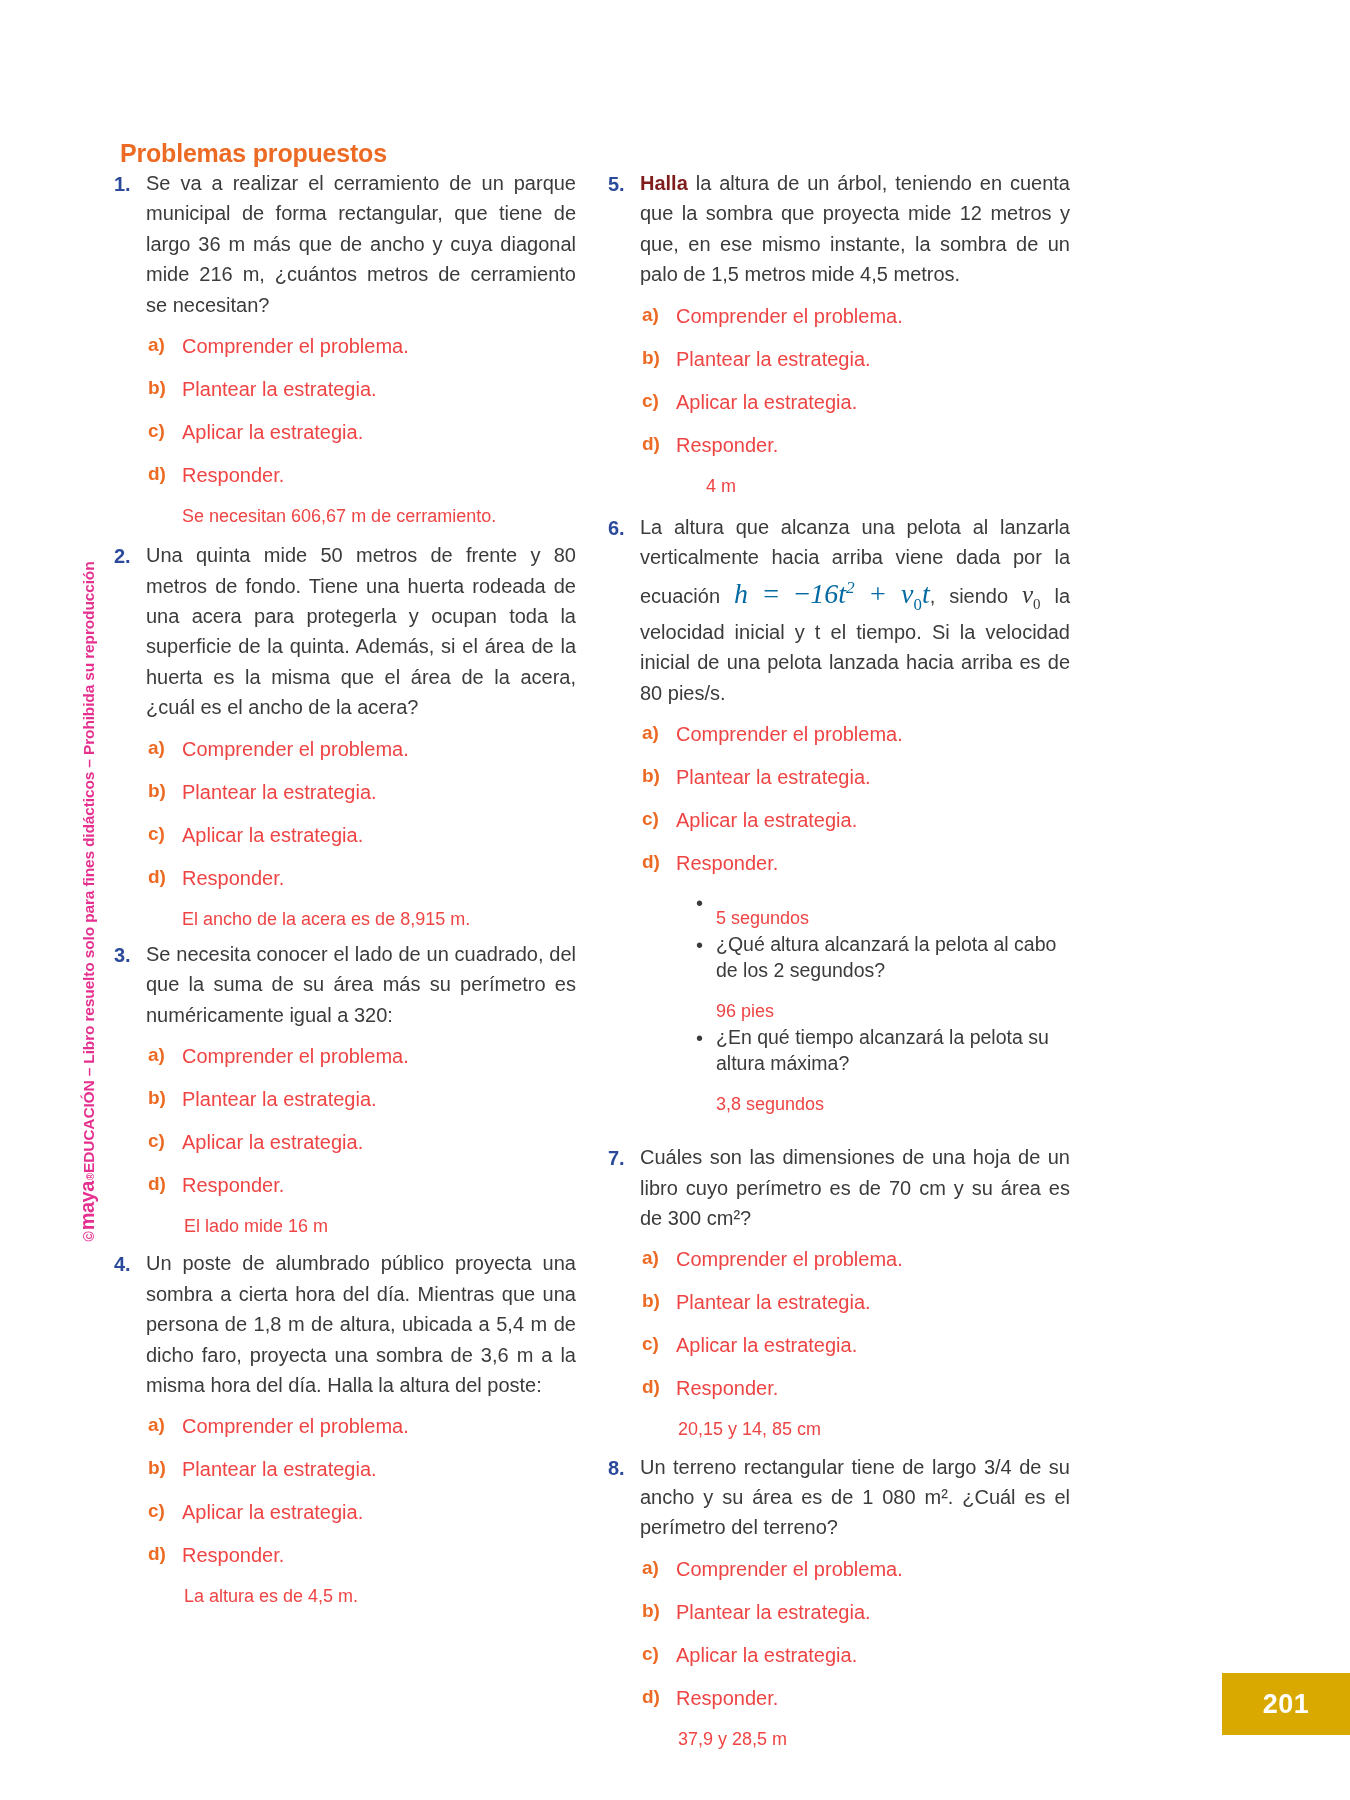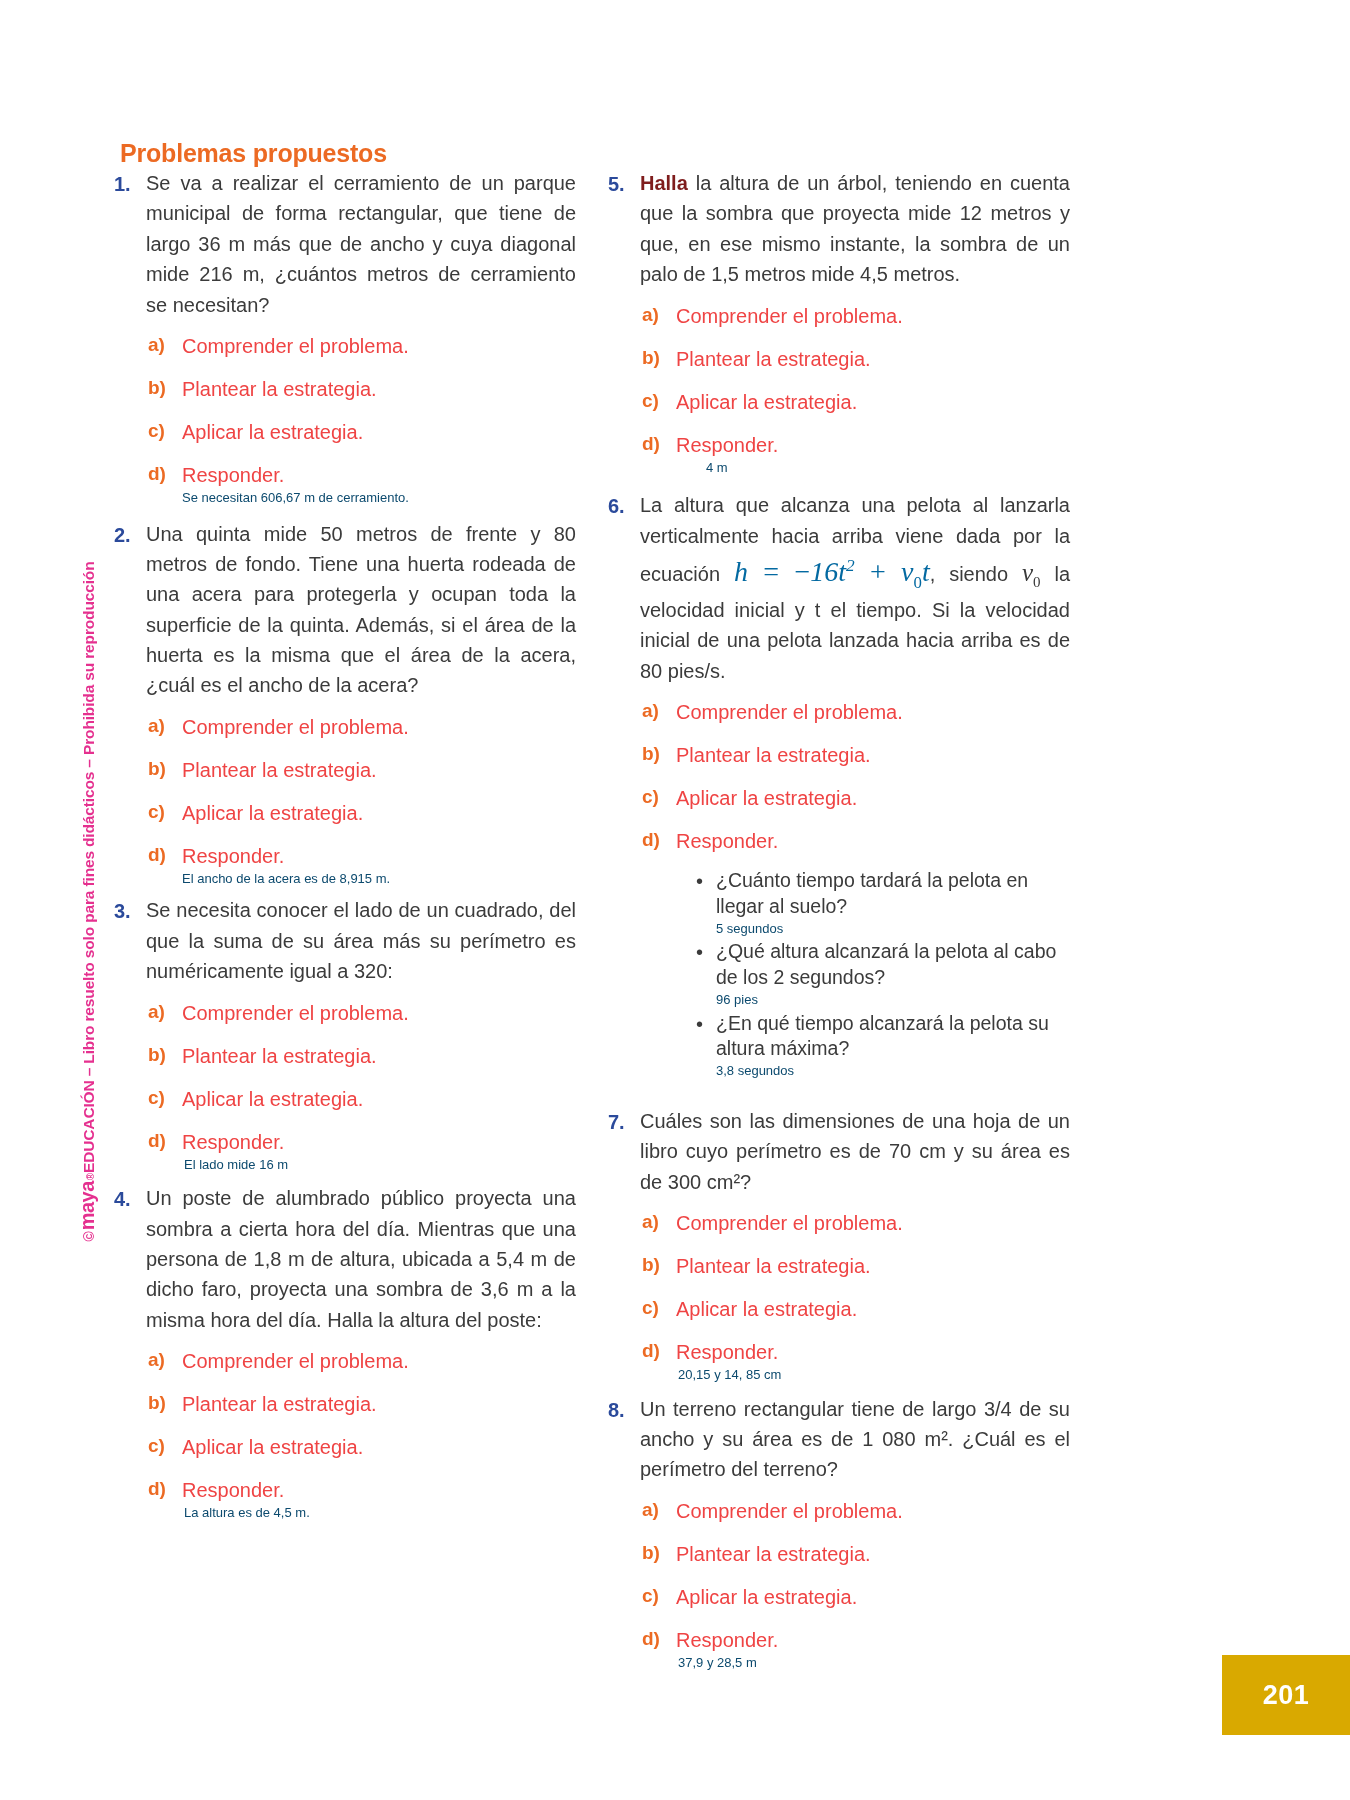--- a/index.html
+++ b/index.html
@@ -129,24 +129,24 @@
     font-weight: bold;
     color: #ec6a23;
     padding-left: 2px;
   }
   .stext {
     font-size: 20px;
     color: #ef4444;
     line-height: 1.25;
   }
   .answer {
-    color: #0c4a6e;
-    font-size: 13px;
+    color: #ef4444;
+    font-size: 18px;
     line-height: 1.35;
-    margin-top: 1px;
+    margin-top: 16px;
     display: block;
   }
   .answer.indented { margin-left: 2px; }
 
   
   .bullets {
     margin: 14px 0 0 56px;
   }
   .bullet {
     display: flex;
@@ -177,21 +177,21 @@
   .formula sub { font-size: 0.60em; font-style: normal; vertical-align: sub; }
   .inlinev { font-family: "Liberation Serif", serif; font-style: italic; font-size: 25px; }
   .inlinev sub { font-size: 0.6em; font-style: normal; vertical-align: sub; }
 
   
   #page-tab {
     position: absolute;
     right: 0;
     bottom: 65px;
     width: 128px;
-    height: 80px;
+    height: 62px;
     background: #d9a900;
     color: #ffffff;
     font-size: 27px;
     font-weight: bold;
     display: flex;
     align-items: center;
     justify-content: center;
     letter-spacing: 0.5px;
   }
 </style>
@@ -367,21 +367,20 @@
         <div class="stext">Aplicar la estrategia.</div>
       </div>
       <div class="step" style="margin-bottom:0;">
         <div class="slet">d)</div>
         <div class="stext">Responder.</div>
       </div>
       <div class="bullets">
         <div class="bullet">
           <div class="bdot">•</div>
           <div>
-            <div class="btext">¿Cuánto tiempo tardará la pelota en llegar al suelo?</div>
             <span class="answer">5 segundos</span>
           </div>
         </div>
         <div class="bullet">
           <div class="bdot">•</div>
           <div>
             <div class="btext">¿Qué altura alcanzará la pelota al cabo de los 2 segundos?</div>
             <span class="answer">96 pies</span>
           </div>
         </div>

